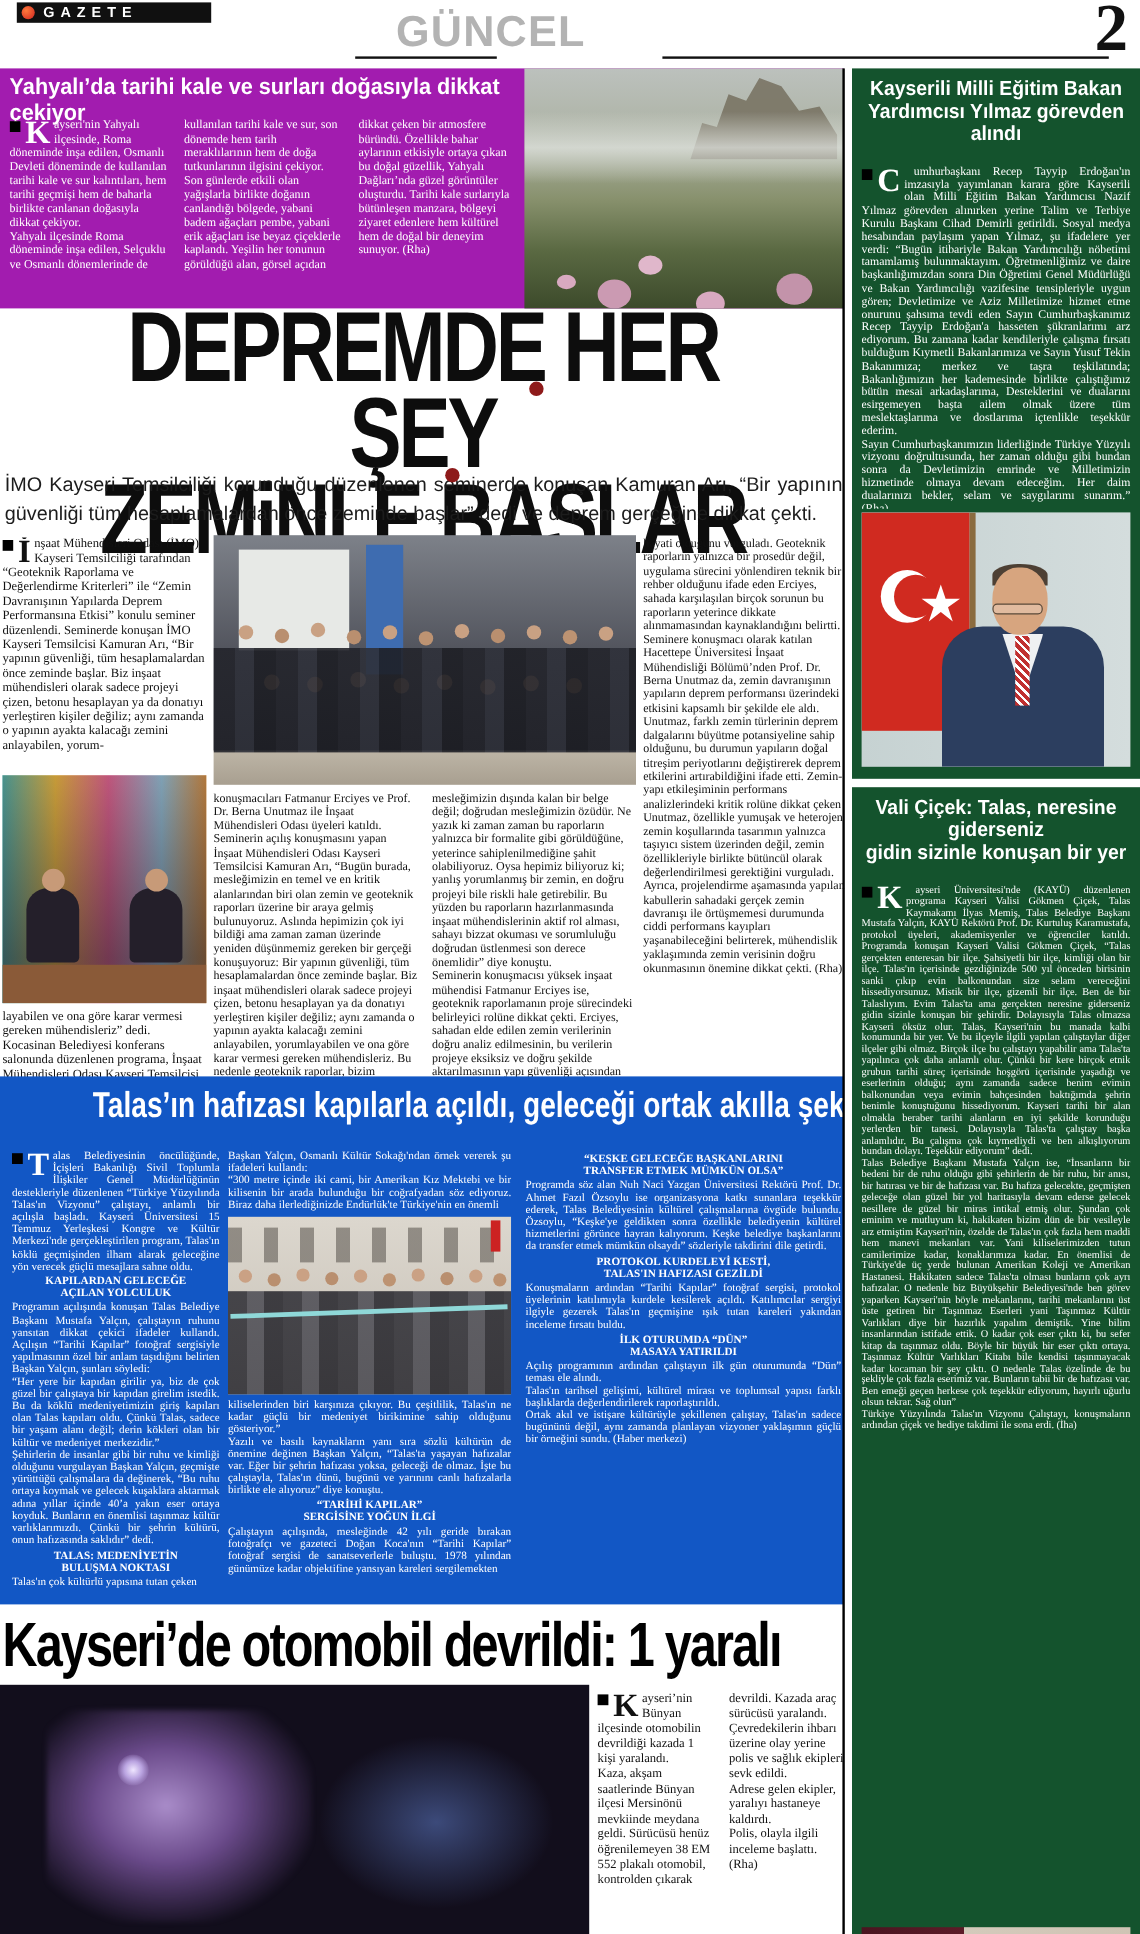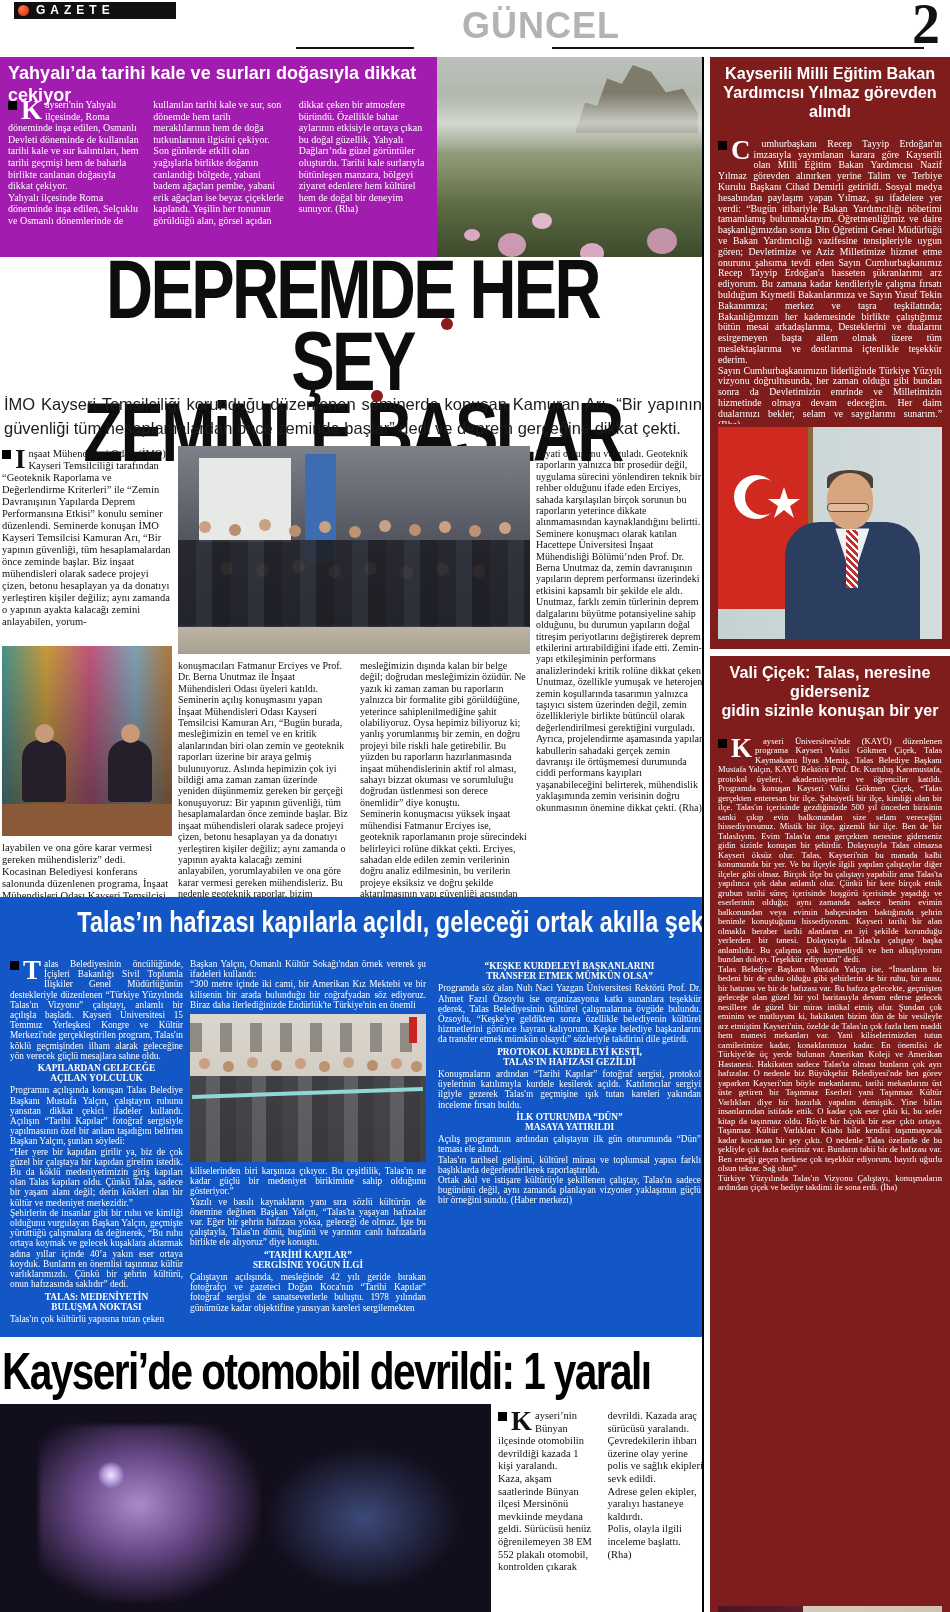--- a/index.html
+++ b/index.html
@@ -8,21 +8,21 @@
   .abs{position:absolute;}
   
   .logo{left:6px;top:2px;width:284px;height:50px;}
   .logo-main{position:absolute;left:0;top:13px;width:284px;height:37px;background:#ee2a68;
              color:#fff;font:italic 900 29px/37px "Liberation Sans",sans-serif;letter-spacing:2px;
              padding-left:6px;box-sizing:border-box;}
   .logo-top{position:absolute;left:8px;top:0;width:162px;height:17px;background:#101010;color:#fff;
             font:bold 12px/17px "Liberation Sans",sans-serif;letter-spacing:5px;padding-left:22px;box-sizing:border-box;}
   .logo-dot{position:absolute;left:12px;top:3px;width:11px;height:11px;border-radius:50%;
             background:radial-gradient(circle at 35% 35%,#ff7a3c,#d0231f);z-index:2;}
-  .section-title{left:330px;top:6px;width:290px;text-align:right;
+  .section-title{left:330px;top:6px;width:290px;text-align:left;
                  font:bold 36px/40px "Liberation Sans",sans-serif;color:#b3b3b3;letter-spacing:1px;}
   .rule{height:2px;background:#111;top:47px;}
   .rule-left{left:296px;width:118px;}
   .rule-right{left:552px;width:372px;}
   .date{left:735px;top:16px;width:190px;text-align:right;
         font:bold 15px/18px "Liberation Serif",serif;letter-spacing:.5px;}
   .pagenum{left:903px;top:-6px;width:46px;text-align:center;
            font:bold 56px/60px "Liberation Serif",serif;}
   
   .body{white-space:pre-line;text-align:justify;}
@@ -105,21 +105,21 @@
   .ph-crash .b1{position:absolute;left:8%;top:10%;width:45%;height:85%;
       background:radial-gradient(ellipse at 45% 45%,#a98cc9 0%,#6a4a8a 35%,rgba(20,14,30,0) 75%);filter:blur(2px);}
   .ph-crash .b2{position:absolute;right:6%;top:20%;width:40%;height:70%;
       background:radial-gradient(ellipse at 50% 50%,#3c4a7a 0%,rgba(18,14,28,0) 70%);}
   .ph-crash .spark{position:absolute;left:20%;top:28%;width:26px;height:26px;border-radius:50%;
       background:radial-gradient(circle,#efe6ff 0%,#b9a3e0 40%,rgba(0,0,0,0) 75%);}
   .crash-cols{left:498px;top:1410px;width:206px;height:198px;column-count:2;column-gap:13px;
       font:10.5px/12.6px "Liberation Serif",serif;}
   
   .vline{left:702px;top:57px;width:2px;height:1555px;background:#000;}
-  .sb{background:#7f1d1d;color:#fff;}
+  .sb{background:#14532d;color:#fff;}
   .sb1{left:710px;top:57px;width:240px;height:592px;}
   .sb2{left:710px;top:656px;width:240px;height:1120px;}
   .sb h2{margin:0;padding:7px 4px 3px;text-align:center;font:bold 17px/19px "Liberation Sans",sans-serif;
       transform:scaleX(.95);transform-origin:center;}
   .sb1 .body{margin:4px 8px 0;height:296px;overflow:hidden;font:9.8px/10.8px "Liberation Serif",serif;}
   .sb2 .body{margin:4px 8px 0;height:762px;overflow:hidden;font:8.6px/9.5px "Liberation Serif",serif;}
   .ph-minister{position:absolute;left:8px;bottom:10px;width:224px;height:212px;overflow:hidden;
       background:linear-gradient(90deg,#c6d2d2 0%,#d4dddd 100%);}
   .ph-minister .flagpart{position:absolute;left:0;top:0;width:40%;height:86%;background:#d02a20;}
   .ph-minister .flagpole{position:absolute;left:40%;top:0;width:5px;height:86%;background:#8a6b3f;}
@@ -229,21 +229,21 @@
         <div class="bodies"></div>
         <div class="ribbon"></div>
       </div>
       <p class="tb">kiliselerinden biri karşınıza çıkıyor. Bu çeşitlilik, Talas'ın ne kadar güçlü bir medeniyet birikimine sahip olduğunu gösteriyor.”
 Yazılı ve basılı kaynakların yanı sıra sözlü kültürün de önemine değinen Başkan Yalçın, “Talas'ta yaşayan hafızalar var. Eğer bir şehrin hafızası yoksa, geleceği de olmaz. İşte bu çalıştayla, Talas'ın dünü, bugünü ve yarınını canlı hafızalarla birlikte ele alıyoruz” diye konuştu.</p>
       <p class="tsub">“TARİHİ KAPILAR”
 SERGİSİNE YOĞUN İLGİ</p>
       <p class="tb">Çalıştayın açılışında, mesleğinde 42 yılı geride bırakan fotoğrafçı ve gazeteci Doğan Koca'nın “Tarihi Kapılar” fotoğraf sergisi de sanatseverlerle buluştu. 1978 yılından günümüze kadar objektifine yansıyan kareleri sergilemekten</p>
     </div>
     <div class="tcol t-col3">
-      <p class="tsub">“KEŞKE KURDELEYİ BAŞKANLARINI
+      <p class="tsub">“KEŞKE GELECEĞE BAŞKANLARINI
 TRANSFER ETMEK MÜMKÜN OLSA”</p>
       <p class="tb">Programda söz alan Nuh Naci Yazgan Üniversitesi Rektörü Prof. Dr. Ahmet Fazıl Özsoylu ise organizasyona katkı sunanlara teşekkür ederek, Talas Belediyesinin kültürel çalışmalarına övgüde bulundu. Özsoylu, “Keşke'ye geldikten sonra özellikle belediyenin kültürel hizmetlerini görünce hayran kalıyorum. Keşke belediye başkanlarını da transfer etmek mümkün olsaydı” sözleriyle takdirini dile getirdi.</p>
       <p class="tsub">PROTOKOL KURDELEYİ KESTİ,
 TALAS'IN HAFIZASI GEZİLDİ</p>
       <p class="tb">Konuşmaların ardından “Tarihi Kapılar” fotoğraf sergisi, protokol üyelerinin katılımıyla kurdele kesilerek açıldı. Katılımcılar sergiyi ilgiyle gezerek Talas'ın geçmişine ışık tutan kareleri yakından inceleme fırsatı buldu.</p>
       <p class="tsub">İLK OTURUMDA “DÜN”
 MASAYA YATIRILDI</p>
       <p class="tb">Açılış programının ardından çalıştayın ilk gün oturumunda “Dün” teması ele alındı.
 Talas'ın tarihsel gelişimi, kültürel mirası ve toplumsal yapısı farklı başlıklarda değerlendirilerek raporlaştırıldı.
 Ortak akıl ve istişare kültürüyle şekillenen çalıştay, Talas'ın sadece bugününü değil, aynı zamanda planlayan vizyoner yaklaşımın güçlü bir örneğini sundu. (Haber merkezi)</p>

